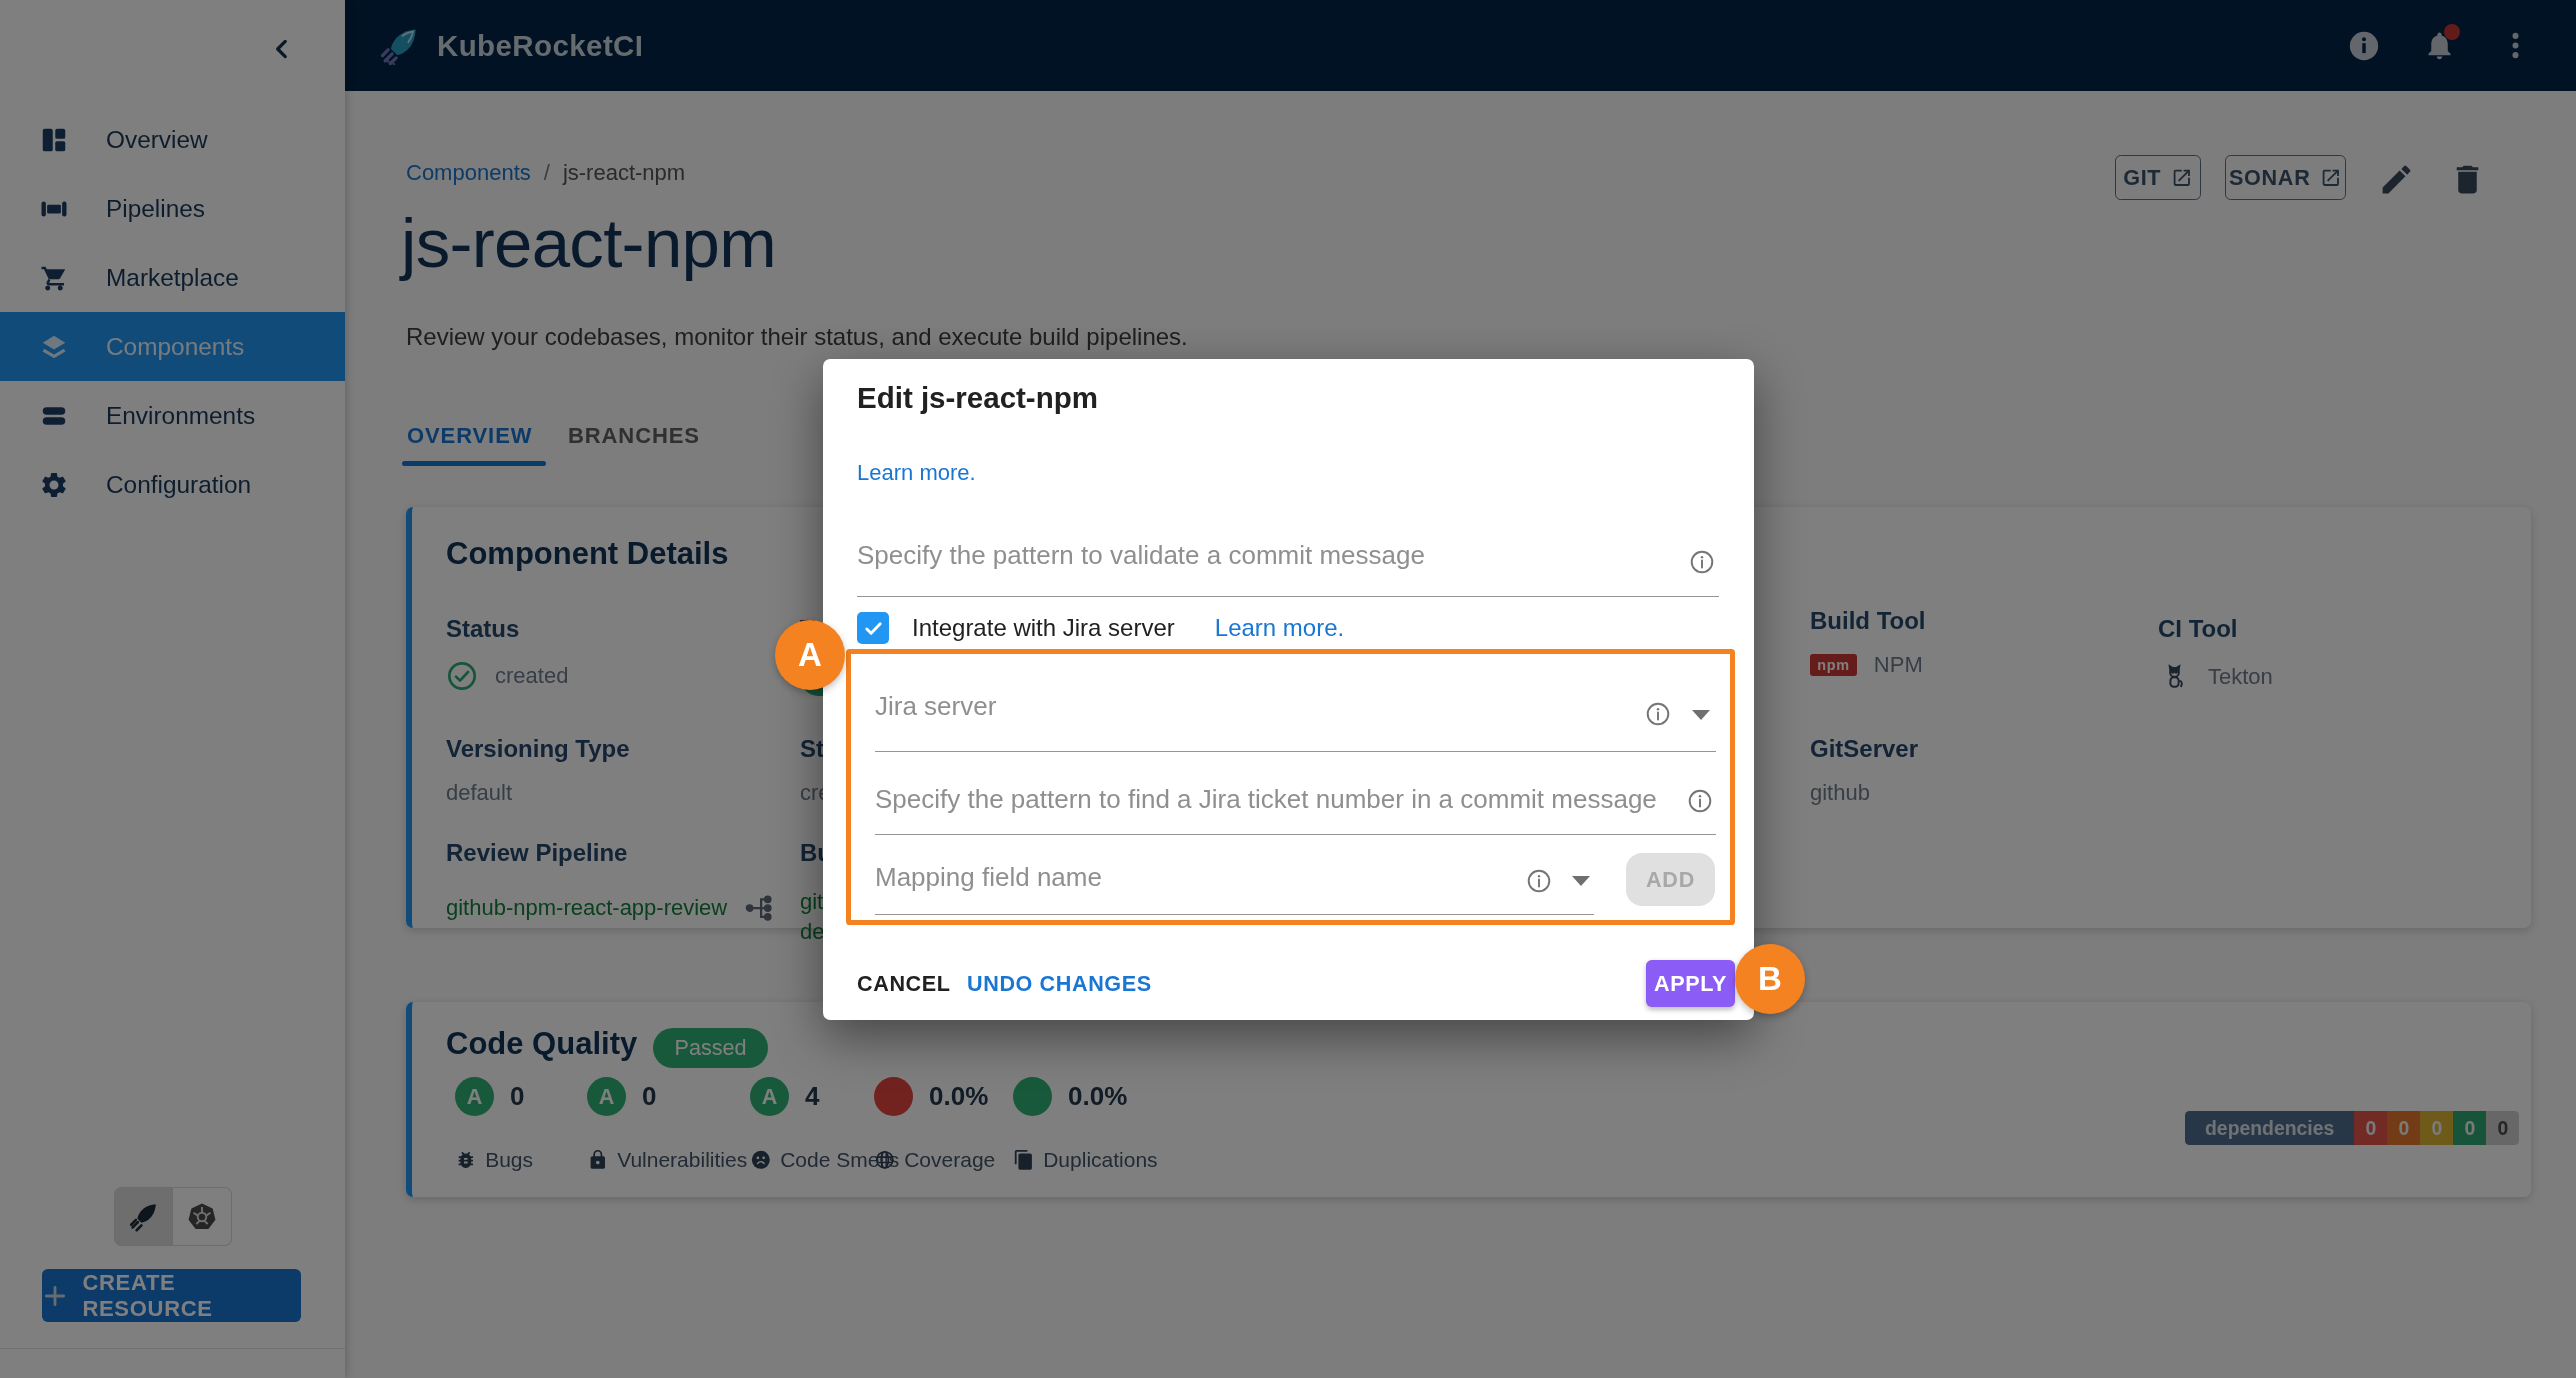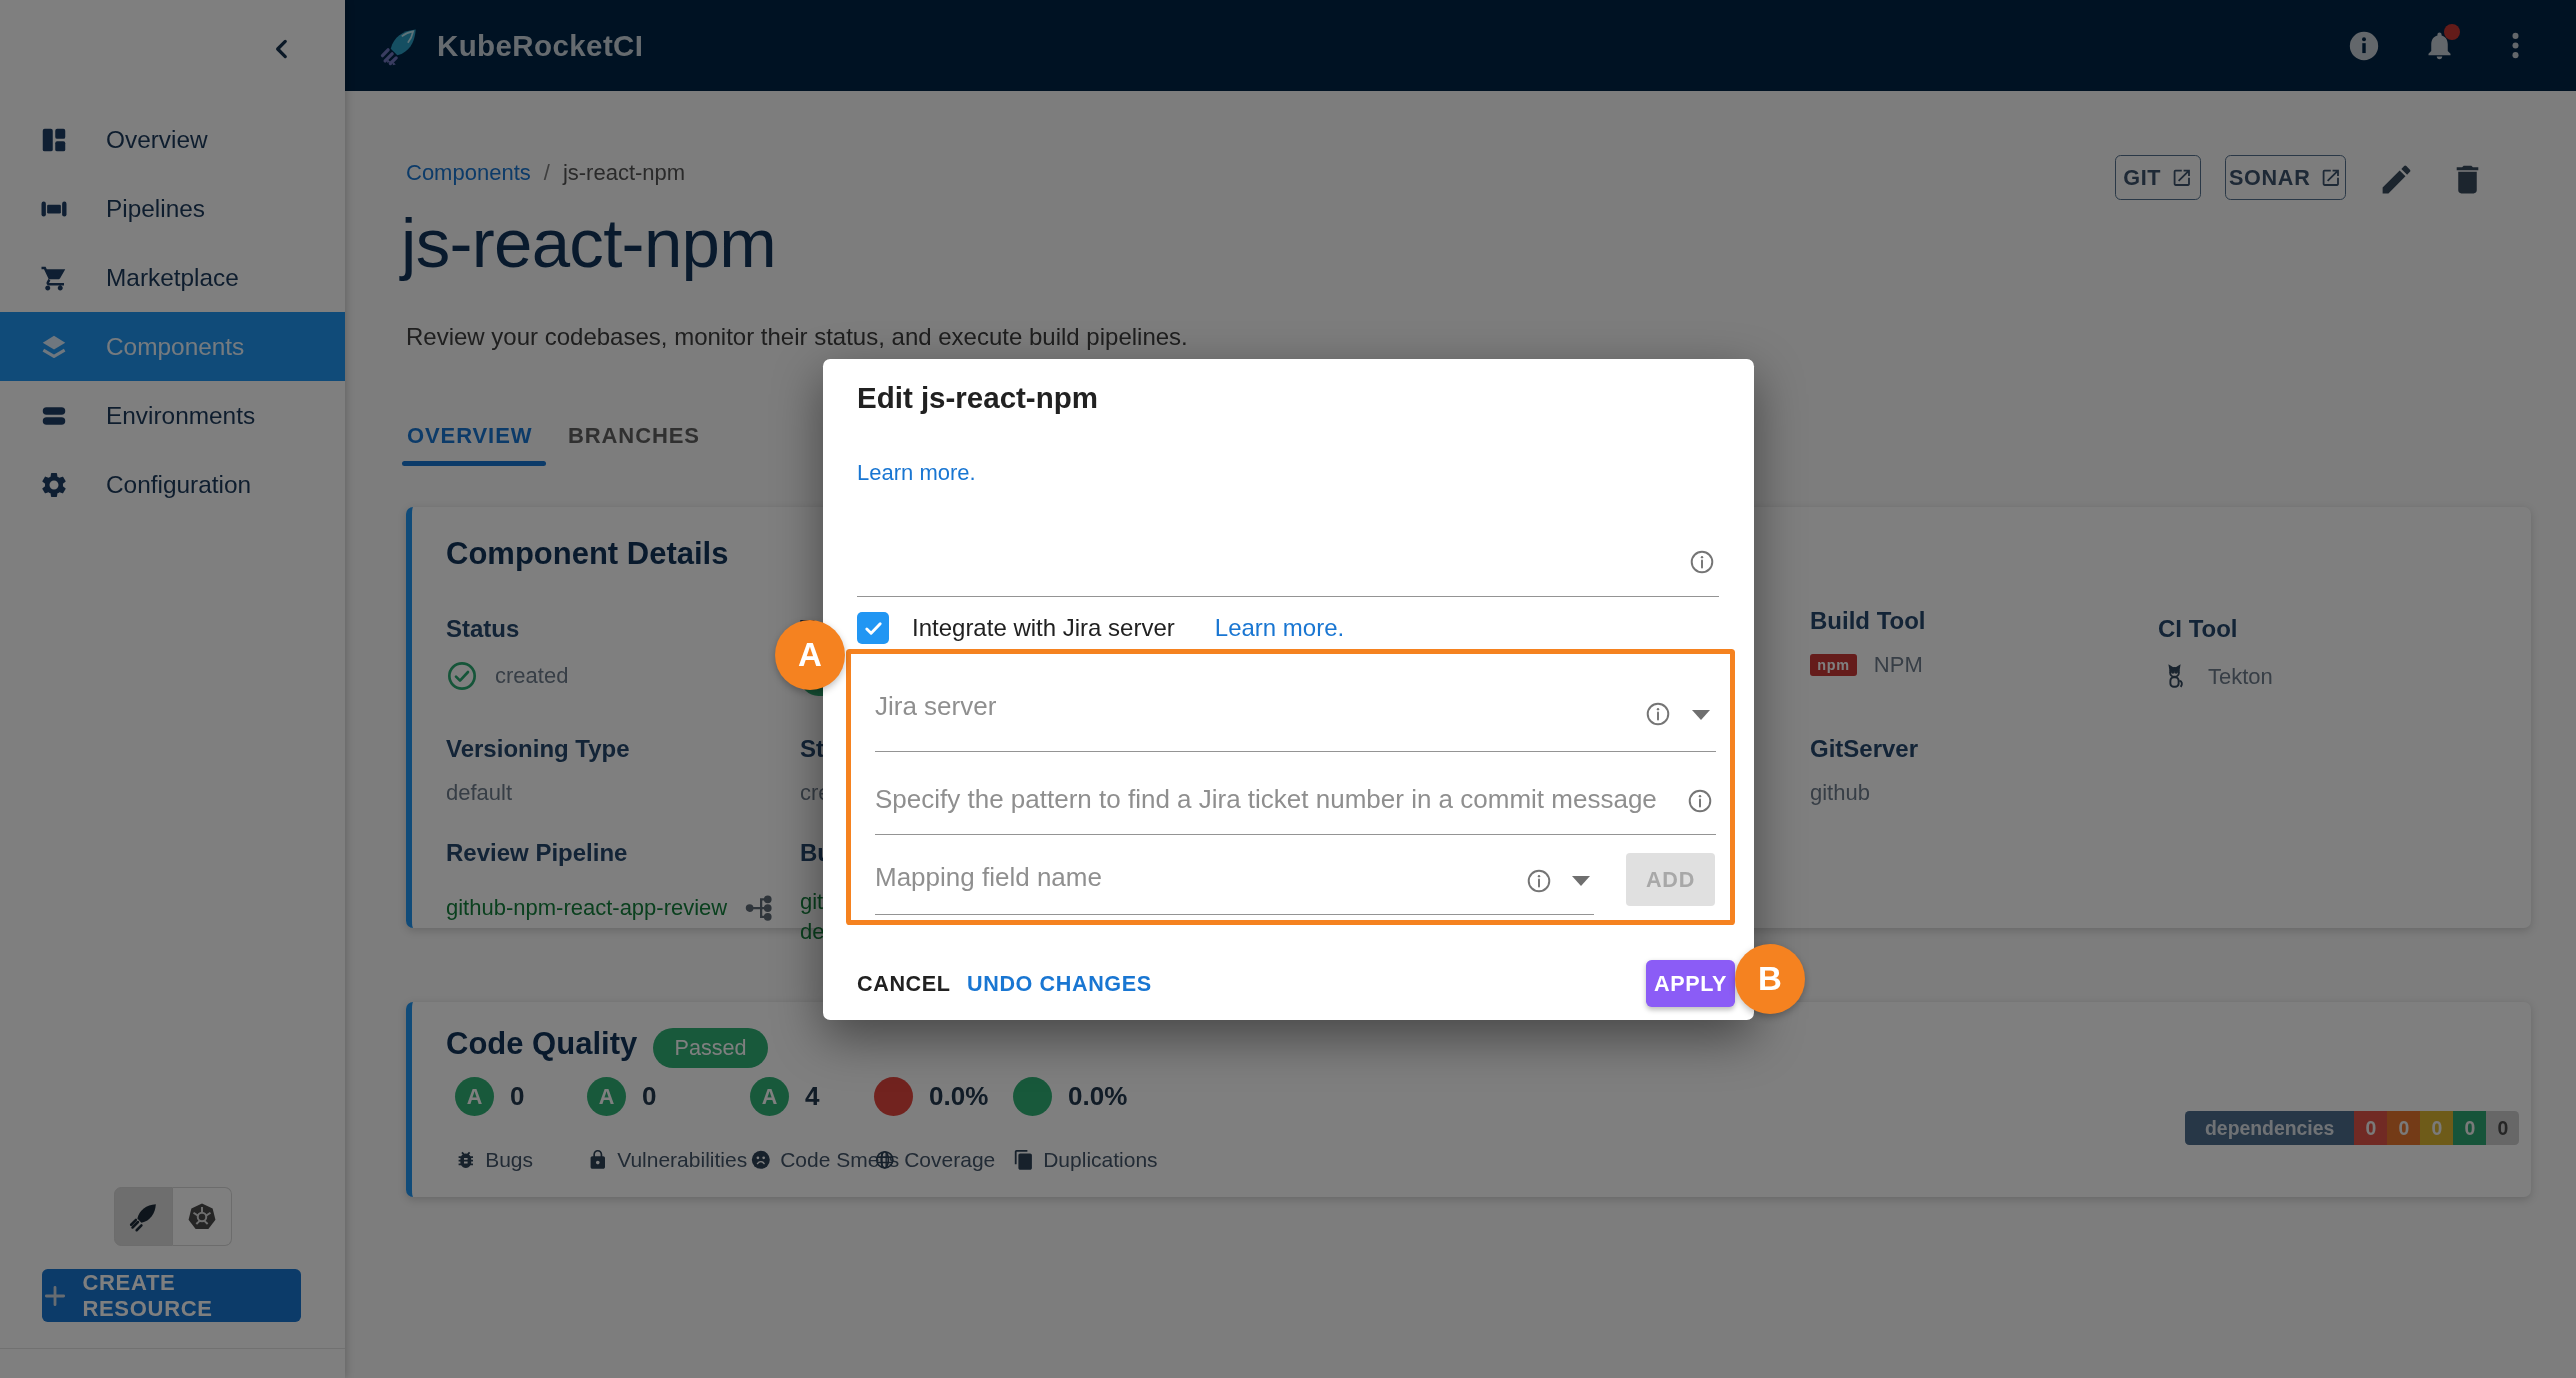--- a/index.html
+++ b/index.html
@@ -100,21 +100,21 @@
   .f-ticket{left:52px;top:425px;width:841px;height:50px;}
   .f-mapping{left:52px;top:503px;width:719px;height:52px;}
   .info-ic{position:absolute;width:26px;height:26px;color:#757575;cursor:pointer;}
   .caret{position:absolute;width:0;height:0;border-left:9.3px solid transparent;
          border-right:9.3px solid transparent;border-top:10.8px solid #6f6f6f;cursor:pointer;}
   .chk-row{position:absolute;left:34px;top:253px;display:flex;align-items:center;}
   .checkbox{width:32px;height:32px;background:#2196f3;border-radius:5px;display:flex;
             align-items:center;justify-content:center;cursor:pointer;}
   .chk-label{margin-left:23px;font-size:24px;color:#212121;}
   .chk-learn{margin-left:40px;font-size:24px;color:#1976d2;cursor:pointer;}
-  .add-btn{position:absolute;left:803px;top:494px;width:89px;height:53px;border-radius:4px;
+  .add-btn{position:absolute;left:803px;top:494px;width:89px;height:53px;border-radius:16px;
            background:#e0e0e0;color:#a8a8a8;font-size:21.6px;font-weight:bold;display:flex;
            align-items:center;justify-content:center;letter-spacing:0.7px;}
   .m-footer-btn{position:absolute;top:602px;height:46px;display:flex;align-items:center;
                 font-size:21.6px;font-weight:bold;letter-spacing:0.6px;cursor:pointer;}
   .btn-cancel{left:34px;color:#212121;}
   .btn-undo{left:144px;color:#1976d2;}
   .btn-apply{left:823px;top:601px;width:89px;height:47px;background:#8b5cf6;color:#fff;
              border-radius:5.7px;justify-content:center;box-shadow:0 2.2px 5.7px rgba(0,0,0,.25);}
 
   
@@ -501,20 +501,21 @@
     </div>
   </div>
 
   <div class="backdrop"></div>
 
   <div class="modal">
     <div class="modal-title">Edit js-react-npm</div>
     <div class="modal-learn">Learn more.</div>
 
     <div class="m-field f-commit">
+      <input type="text" placeholder="Specify the pattern to validate a commit message" style="">
       <span class="info-ic" style="right:4.3px;top:8.6px;">
         <svg width="26" height="26" viewBox="0 0 24 24" fill="none" stroke="currentColor" stroke-width="1.8">
             <circle cx="12" cy="12" r="9.5"></circle>
             <path d="M12 10.5V17" stroke-linecap="round"></path>
             <circle cx="12" cy="7.5" r="1.1" fill="currentColor" stroke="none"></circle>
           </svg>
       </span>
     </div>
 
     <div class="chk-row">

